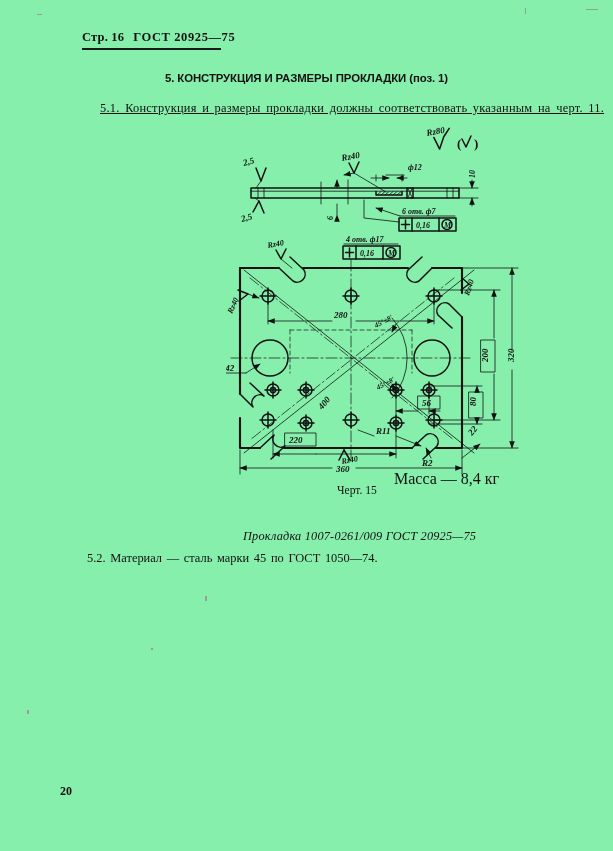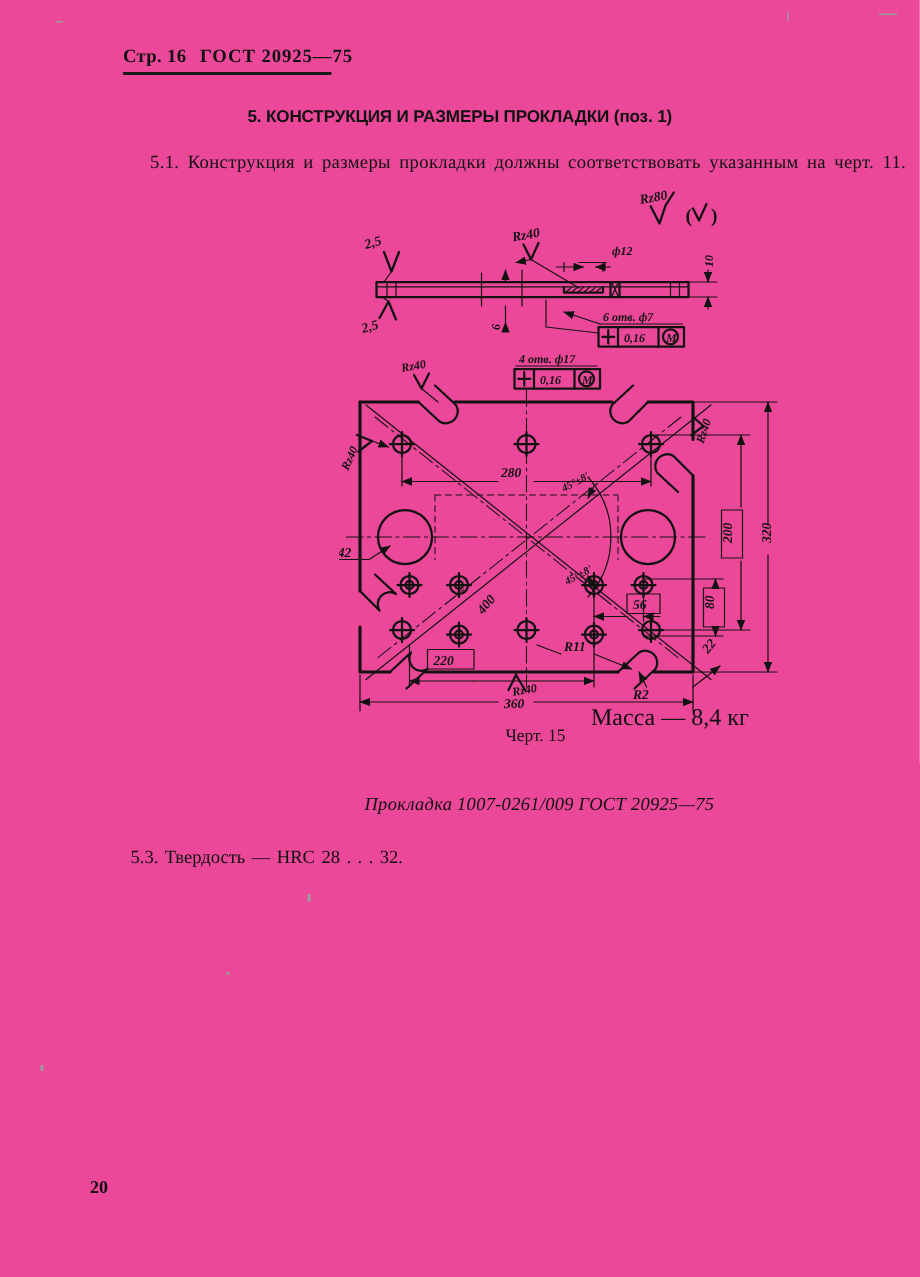--- a/index.html
+++ b/index.html
@@ -4,21 +4,21 @@
 <style>
   html,body{margin:0;padding:0;}
   body{
     width:613px;height:851px;
     background:#ffffff;
     font-family:"Liberation Serif", serif;
     color:#111;
     position:relative;
     overflow:hidden;
   }
-  .page{position:absolute;inset:0;background:#ec4899;}
+  .page{position:absolute;inset:0;background:#86efac;}
 
   
   .runhead{
     position:absolute;left:82px;top:30px;
     font-family:"Liberation Serif", serif;
     font-size:12.5px;font-weight:bold;letter-spacing:.2px;
     white-space:nowrap;
   }
   .runhead .pg{font-weight:bold;}
   .runhead .std{margin-left:9px;letter-spacing:.6px;}
@@ -31,21 +31,21 @@
     font-family:"Liberation Sans", sans-serif;
     font-size:11.4px;font-weight:bold;letter-spacing:-.1px;
   }
   .sec-title .pos{font-weight:bold;}
 
   .para{
     position:absolute;font-size:12.4px;
     font-family:"Liberation Serif", serif;
     white-space:nowrap;
   }
-  #p51{left:100px;top:101px;letter-spacing:.25px;word-spacing:2.2px;}
+  #p51{left:100px;top:101px;letter-spacing:.25px;word-spacing:2.2px;text-decoration:underline;}
 
   
   .draw{position:absolute;left:226px;top:118px;width:310px;height:360px;}
   .draw svg{display:block;}
 
   
   .massa{position:absolute;left:394px;top:470px;font-size:16px;white-space:nowrap;}
   .chert{position:absolute;left:337px;top:484px;font-size:11.6px;white-space:nowrap;}
 
   
@@ -324,21 +324,21 @@
       <text class="tx tx9" x="246" y="318" transform="rotate(-50 246 318)">22</text>
       <path class="thin" d="M236,340 L254,326" marker-end="url(#ar)"></path>
     </svg>
   </div>
 
   <div class="massa">Масса — 8,4 кг</div>
   <div class="chert">Черт. 15</div>
 
   <div class="desig-value">Прокладка 1007-0261/009 ГОСТ 20925—75</div>
 
-  <div class="para" id="p53">5.3. Твердость — HRC 28 . . . 32.</div>
+  <div class="para" id="p52">5.2. Материал — сталь  марки 45 по ГОСТ 1050—74.</div>
 
   <div class="folio">20</div>
 
   <div class="speck" style="left:37px;top:14px;width:5px;height:1px;"></div>
   <div class="speck" style="left:525px;top:8px;width:1px;height:6px;"></div>
   <div class="speck" style="left:586px;top:9px;width:12px;height:1px;"></div>
   <div class="speck" style="left:205px;top:596px;width:2px;height:5px;"></div>
   <div class="speck" style="left:151px;top:648px;width:2px;height:2px;"></div>
   <div class="speck" style="left:27px;top:710px;width:2px;height:4px;"></div>
 </div>

